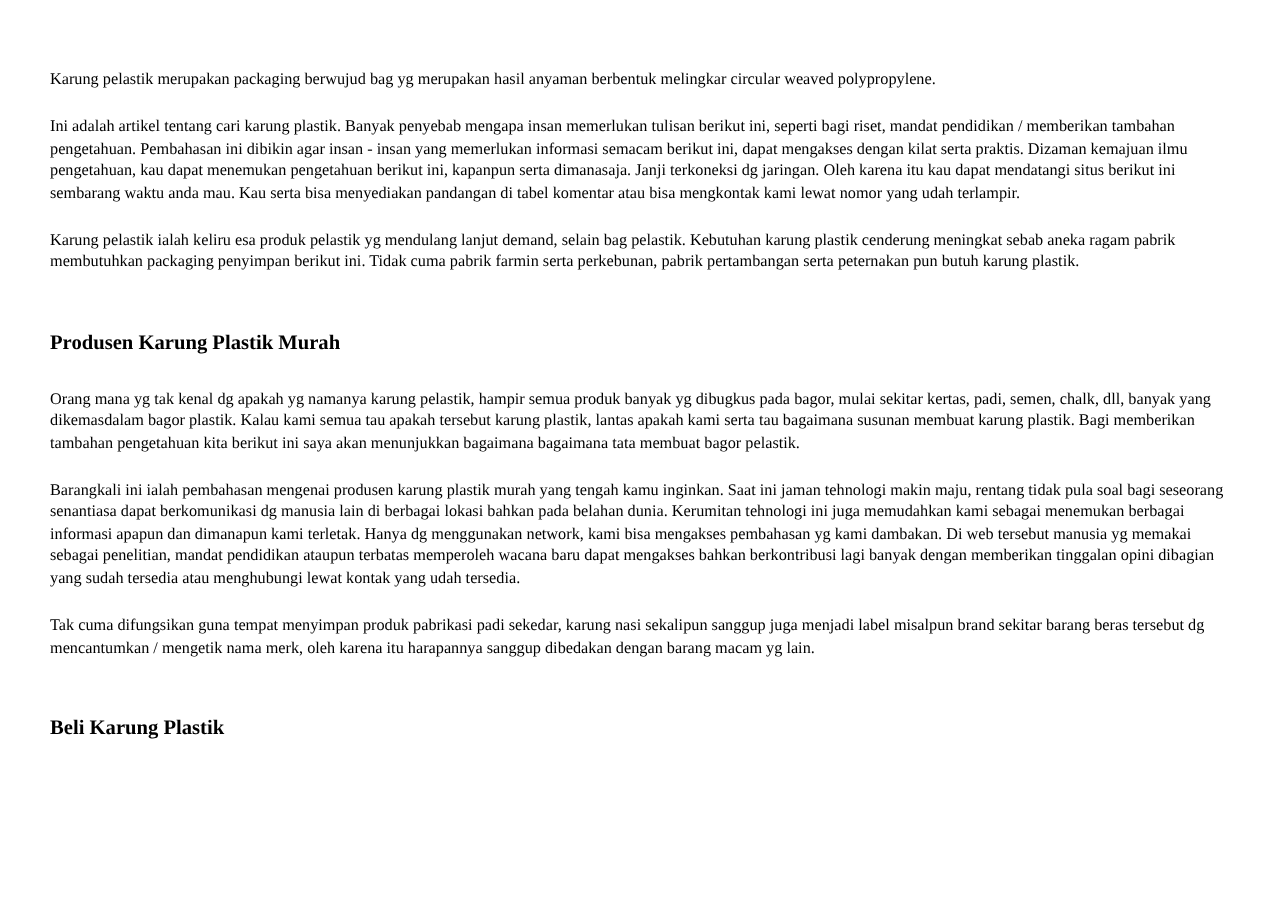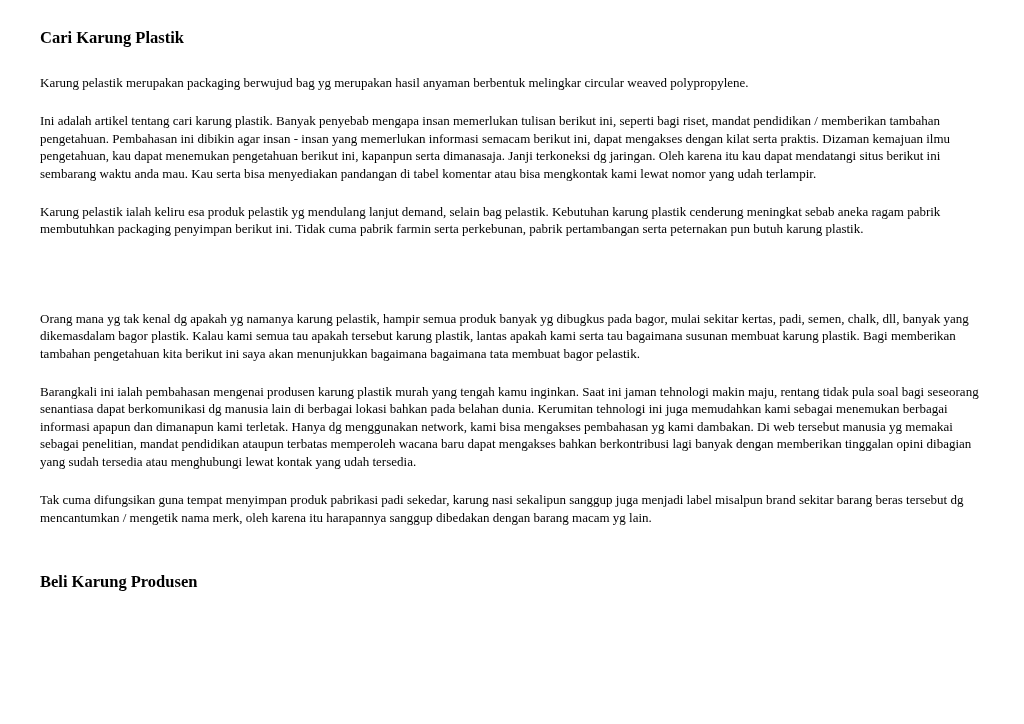--- a/index.html
+++ b/index.html
@@ -32,39 +32,39 @@
   }
   .sp-after-heading { height: 26px; }
   .sp-between-paragraphs { height: 21px; }
   .sp-before-heading { height: 46px; }
 </style>
 </head>
 <body>
 
 <div class="page">
 
-  <h2 class="doc-heading">Cari Karung Plastik</h2>
   <div class="sp-after-heading"></div>
 
   <p class="doc-paragraph">Karung pelastik merupakan packaging berwujud bag yg merupakan hasil anyaman berbentuk melingkar circular weaved polypropylene.</p>
   <div class="sp-between-paragraphs"></div>
 
   <p class="doc-paragraph">Ini adalah artikel tentang cari karung plastik. Banyak penyebab mengapa insan memerlukan tulisan berikut ini, seperti bagi riset, mandat pendidikan / memberikan tambahan pengetahuan. Pembahasan ini dibikin agar insan - insan yang memerlukan informasi semacam berikut ini, dapat mengakses dengan kilat serta praktis. Dizaman kemajuan ilmu pengetahuan, kau dapat menemukan pengetahuan berikut ini, kapanpun serta dimanasaja. Janji terkoneksi dg jaringan. Oleh karena itu kau dapat mendatangi situs berikut ini sembarang waktu anda mau. Kau serta bisa menyediakan pandangan di tabel komentar atau bisa mengkontak kami lewat nomor yang udah terlampir.</p>
   <div class="sp-between-paragraphs"></div>
 
   <p class="doc-paragraph">Karung pelastik ialah keliru esa produk pelastik yg mendulang lanjut demand, selain bag pelastik. Kebutuhan karung plastik cenderung meningkat sebab aneka ragam pabrik membutuhkan packaging penyimpan berikut ini. Tidak cuma pabrik farmin serta perkebunan, pabrik pertambangan serta peternakan pun butuh karung plastik.</p>
 
   <div class="sp-before-heading"></div>
+  <h2 class="doc-heading">Produsen Karung Plastik Murah</h2>
   <div class="sp-after-heading"></div>
 
   <p class="doc-paragraph">Orang mana yg tak kenal dg apakah yg namanya karung pelastik, hampir semua produk banyak yg dibugkus pada bagor, mulai sekitar kertas, padi, semen, chalk, dll, banyak yang dikemasdalam bagor plastik. Kalau kami semua tau apakah tersebut karung plastik, lantas apakah kami serta tau bagaimana susunan membuat karung plastik. Bagi memberikan tambahan pengetahuan kita berikut ini saya akan menunjukkan bagaimana bagaimana tata membuat bagor pelastik.</p>
   <div class="sp-between-paragraphs"></div>
 
   <p class="doc-paragraph">Barangkali ini ialah pembahasan mengenai produsen karung plastik murah yang tengah kamu inginkan. Saat ini jaman tehnologi makin maju, rentang tidak pula soal bagi seseorang senantiasa dapat berkomunikasi dg manusia lain di berbagai lokasi bahkan pada belahan dunia. Kerumitan tehnologi ini juga memudahkan kami sebagai menemukan berbagai informasi apapun dan dimanapun kami terletak. Hanya dg menggunakan network, kami bisa mengakses pembahasan yg kami dambakan. Di web tersebut manusia yg memakai sebagai penelitian, mandat pendidikan ataupun terbatas memperoleh wacana baru dapat mengakses bahkan berkontribusi lagi banyak dengan memberikan tinggalan opini dibagian yang sudah tersedia atau menghubungi lewat kontak yang udah tersedia.</p>
   <div class="sp-between-paragraphs"></div>
 
   <p class="doc-paragraph">Tak cuma difungsikan guna tempat menyimpan produk pabrikasi padi sekedar, karung nasi sekalipun sanggup juga menjadi label misalpun brand sekitar barang beras tersebut dg mencantumkan / mengetik nama merk, oleh karena itu harapannya sanggup dibedakan dengan barang macam yg lain.</p>
 
   <div class="sp-before-heading"></div>
-  <h2 class="doc-heading">Beli Karung Produsen</h2>
+  <h2 class="doc-heading">Beli Karung Plastik</h2>
   <div class="sp-after-heading"></div>
 
 </div>
 
 </body></html>

